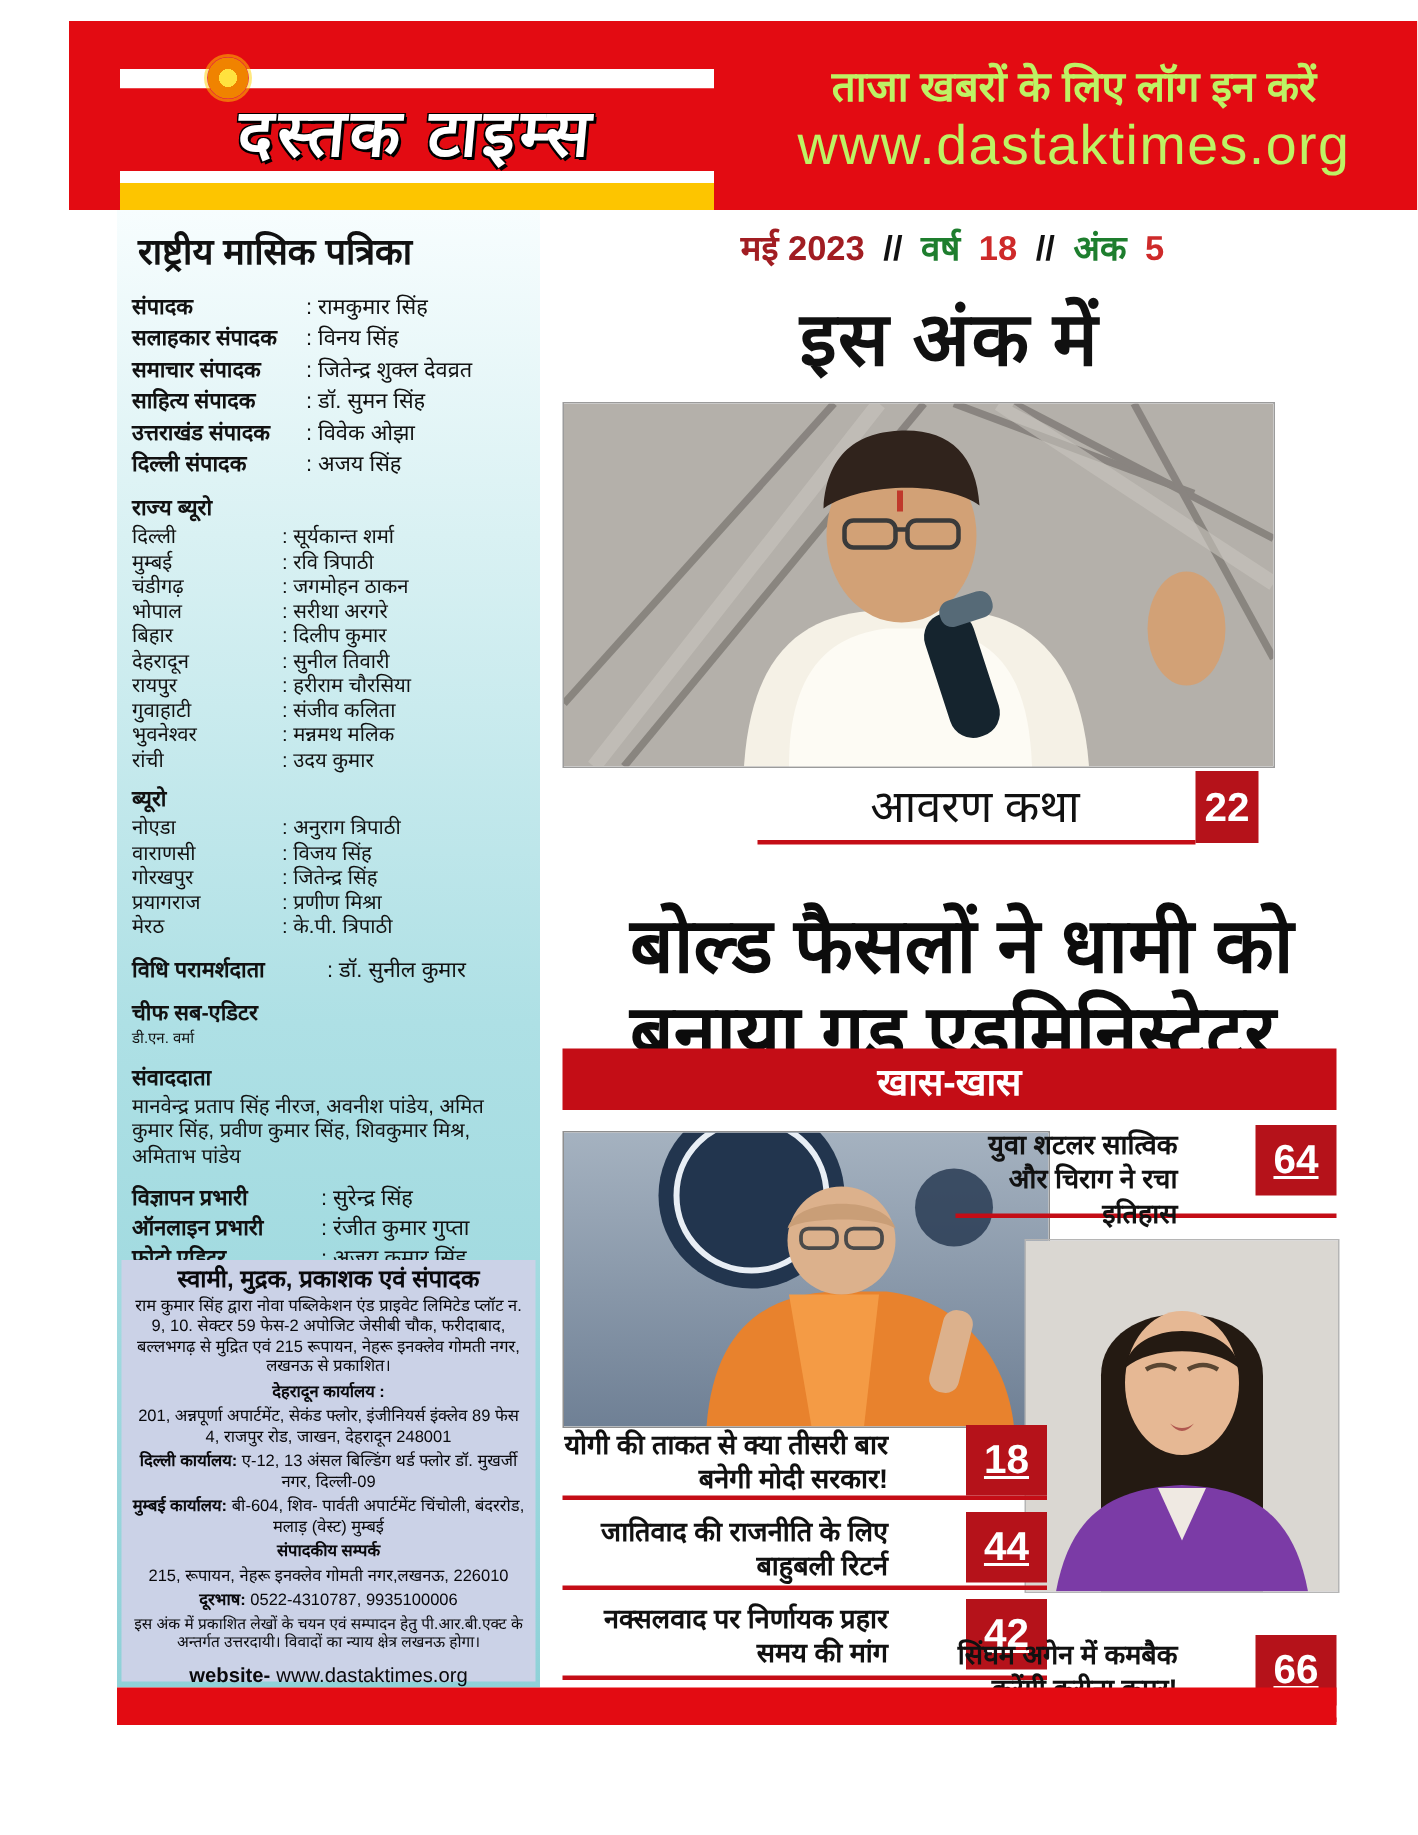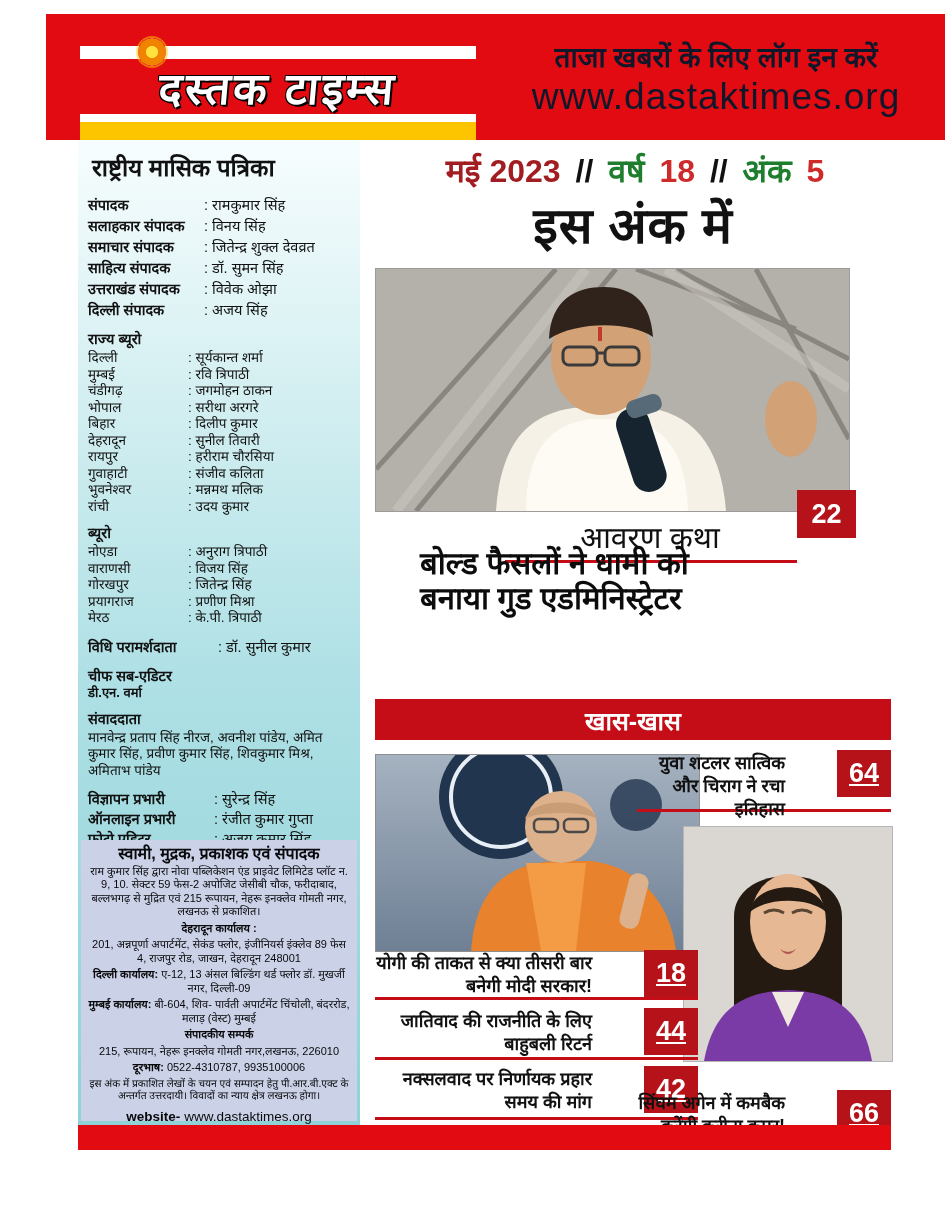--- a/index.html
+++ b/index.html
@@ -15,61 +15,61 @@
   .header-band{position:absolute;left:46px;top:14px;width:899px;height:126px;background:var(--primary-red,#e30b12);}
   .logo-box{position:absolute;left:34px;top:32px;width:396px;height:94px;}
   .logo-box .stripe-top{height:13px;background:#fff;}
   .logo-box .logo-red{height:55px;background:var(--primary-red,#e30b12);display:flex;align-items:center;justify-content:center;}
   .logo-box .stripe-mid{height:8px;background:#fff;}
   .logo-box .stripe-yellow{height:18px;background:var(--logo-yellow,#fdc500);}
   .logo-text{font-size:44px;font-weight:900;color:#fff;letter-spacing:3px;transform:skewX(-5deg);
      text-shadow:2px 2px 0 #000,-1px -1px 0 #000,1px -1px 0 #000,-1px 1px 0 #000;white-space:nowrap;}
   .flower{position:absolute;left:58px;top:-8px;width:28px;height:28px;border-radius:50%;
      background:radial-gradient(circle,#ffe23e 0 30%,#f08300 31% 68%,#e8443a 69%);box-shadow:0 0 0 2px rgba(255,210,0,.5);}
-  .header-right{position:absolute;left:450px;top:26px;width:440px;text-align:center;color:#0f172a;}
+  .header-right{position:absolute;left:450px;top:26px;width:440px;text-align:center;color:#bef264;}
   .header-right .tagline{font-size:28px;font-weight:600;line-height:1.3;}
   .header-right .site{font-size:37px;font-weight:500;letter-spacing:1px;cursor:pointer;}
 
   
   .sidebar{position:absolute;left:78px;top:140px;width:282px;height:985px;
      background:linear-gradient(180deg,#f7fdfe 0%,#d9f1f3 22%,#aee0e5 55%,#8fd2d8 100%);
      box-sizing:border-box;padding:6px 8px 0 10px;}
   .mag-type{font-size:24px;font-weight:800;margin:4px 0 12px 4px;}
   .srow{display:flex;font-size:14.5px;line-height:21px;}
   .srow .lbl{width:116px;flex-shrink:0;font-weight:700;}
   .srow .val{flex:1;}
   .credits.small .srow{font-size:13.5px;line-height:16.5px;}
   .credits.small .srow .lbl{font-weight:400;width:100px;}
   .sec-head{font-size:14.5px;font-weight:800;margin:10px 0 2px 0;line-height:17px;}
   .legal .lbl{width:130px;}
-  .chief-val{font-size:13px;line-height:16px;font-weight:bold;}
+  .chief-val{font-size:10px;line-height:16px;}
   .corr-text{font-size:13.5px;line-height:16.5px;margin:2px 0 0 0;}
   .credits.staff{margin-top:10px;}
   .credits.staff .srow{line-height:20px;}
   .credits.staff .srow .lbl{width:126px;}
   .pubbox{position:absolute;left:3px;right:3px;top:700px;bottom:4px;background:var(--lavender,#cbd2e7);
      box-sizing:border-box;padding:7px 7px;text-align:center;font-size:11px;line-height:13.5px;color:#09090c;}
   .pubbox p{margin:0 0 3px 0;}
   .pb-title{font-size:16px;font-weight:800;margin-bottom:4px !important;}
   .pb-bold{font-weight:800;}
   .pb-small{font-size:10.3px;line-height:12.5px;}
   .pb-web{font-size:13.5px;margin-top:7px !important;cursor:pointer;}
   .pb-web b{margin-right:4px;}
 
   
-  .dateline{position:absolute;left:420px;top:148px;width:430px;text-align:center;font-size:32px;font-weight:800;white-space:nowrap;}
+  .dateline{position:absolute;left:420px;top:148px;width:430px;text-align:center;font-size:23px;font-weight:800;white-space:nowrap;}
   .dl-maroon{color:var(--maroon,#a11d22);} .dl-sep{color:#111;margin:0 6px;} 
   .dl-green{color:var(--green,#1e7e2e);} .dl-red{color:var(--date-red,#ce2a2a);margin-left:6px;}
   .section-title{position:absolute;left:375px;top:190px;width:516px;text-align:center;font-size:50px;font-weight:900;letter-spacing:1px;}
   .cover-photo{position:absolute;left:375px;top:268px;width:473px;height:242px;border:1px solid #9b9b9b;overflow:hidden;}
   .cs-label{position:absolute;left:505px;top:516px;width:290px;text-align:center;font-size:30px;font-weight:500;}
   .cs-line{position:absolute;left:505px;top:560px;width:292px;height:3px;background:var(--band-red,#c40d16);}
-  .cs-page{position:absolute;left:797px;top:490px;width:59px;height:48px;background:var(--box-red,#b5121a);
+  .cs-page{position:absolute;left:797px;top:514px;width:42px;height:48px;background:var(--box-red,#b5121a);
      color:#fff;font-size:27px;font-weight:700;display:flex;align-items:center;justify-content:center;}
-  .headline{position:absolute;left:420px;top:546px;width:470px;font-size:31px;font-weight:800;line-height:1.13;color:#0c0c0c;}
+  .headline{position:absolute;left:420px;top:602px;width:470px;font-size:51px;font-weight:800;line-height:1.13;color:#0c0c0c;}
   .khas-band{position:absolute;left:375px;top:699px;width:516px;height:41px;background:var(--band-red,#c40d16);
      color:#fff;font-size:25px;font-weight:700;display:flex;align-items:center;justify-content:center;}
   .yogi-photo{position:absolute;left:375px;top:754px;width:323px;height:196px;border:1px solid #8e8e8e;overflow:hidden;}
   .kareena-photo{position:absolute;left:683px;top:826px;width:208px;height:234px;border:1px solid #b5b5b5;overflow:hidden;}
   .toc-item{position:absolute;border-bottom:3px solid var(--band-red,#c40d16);box-sizing:border-box;}
   .toc-title{font-size:18px;font-weight:700;line-height:1.28;padding-right:106px;text-align:right;}
   .toc-page{position:absolute;right:0;top:-2px;width:54px;height:47px;background:var(--box-red,#b5121a);
      color:#fff;font-size:27px;font-weight:700;display:flex;align-items:center;justify-content:center;text-decoration:underline;}
   .bottom-band{position:absolute;left:78px;top:1125px;width:813px;height:25px;background:var(--primary-red,#e30b12);}
 </style>

